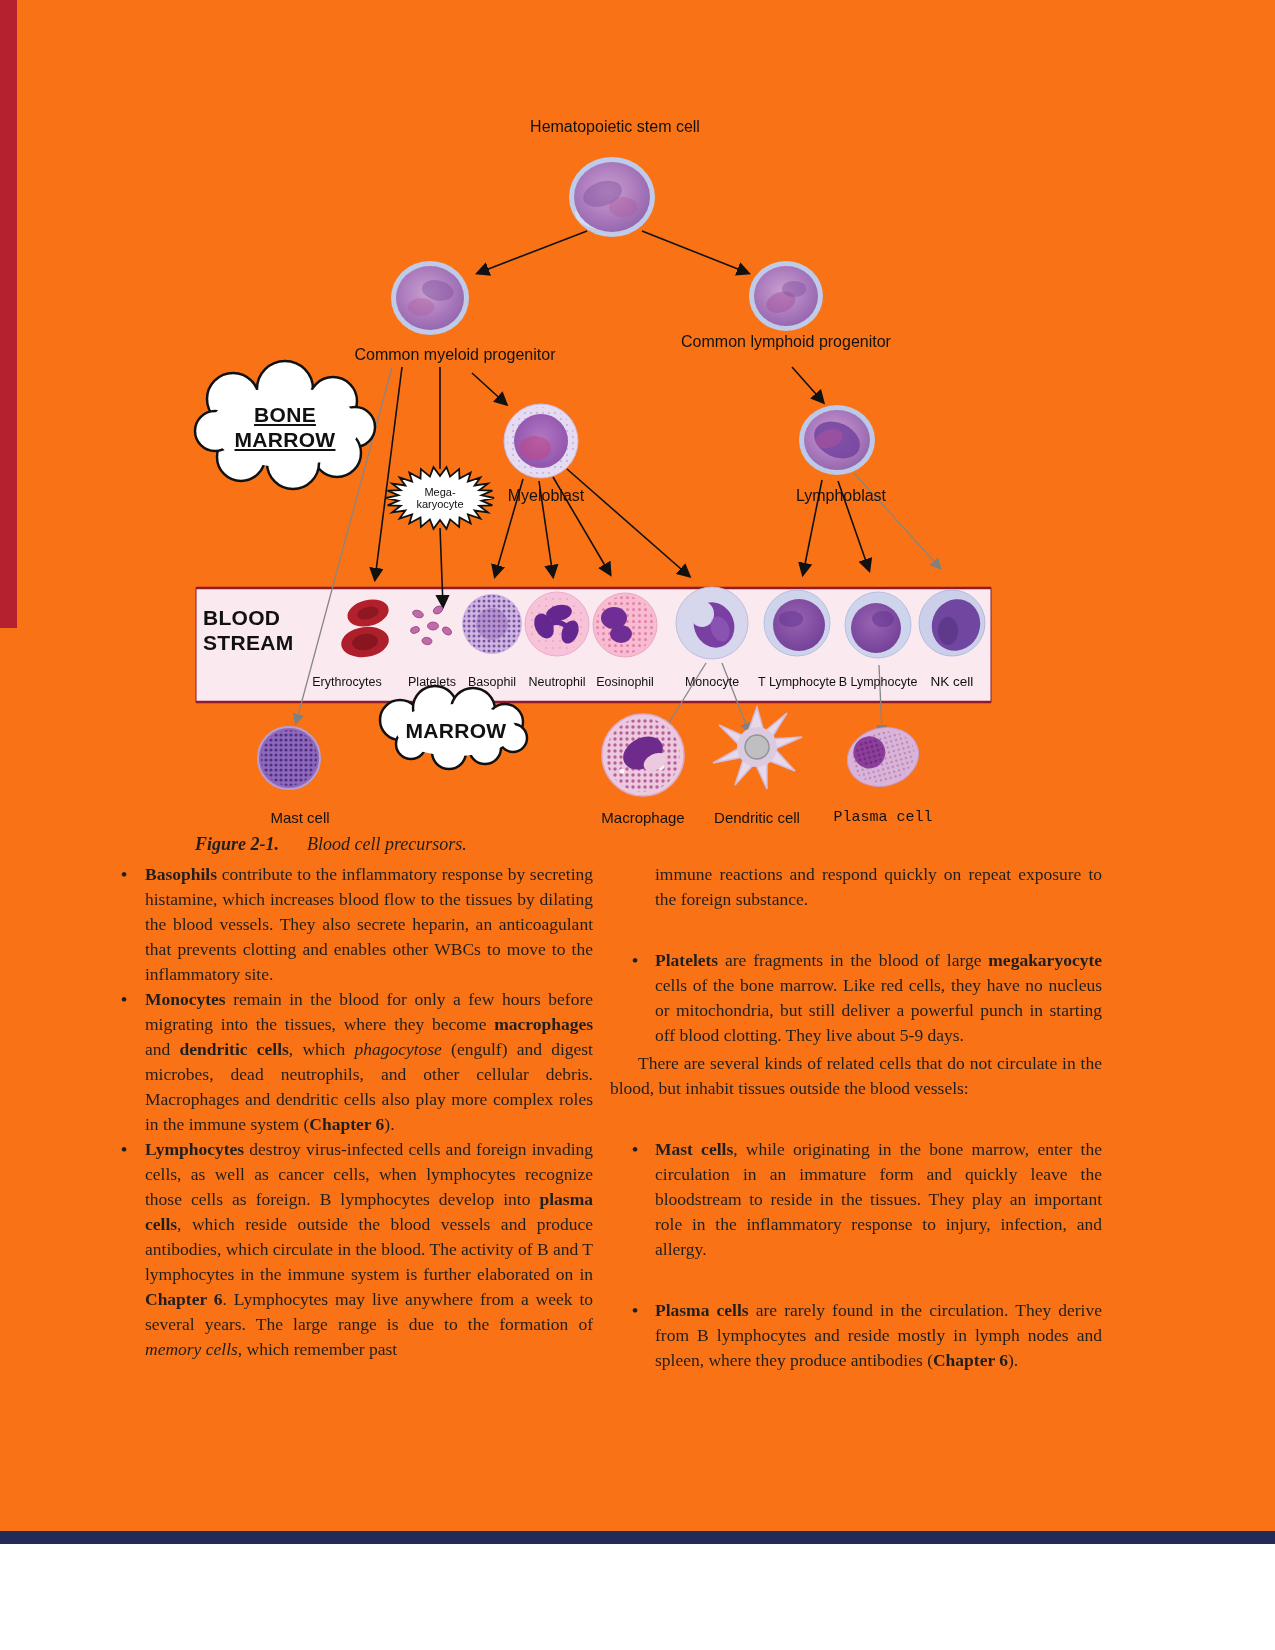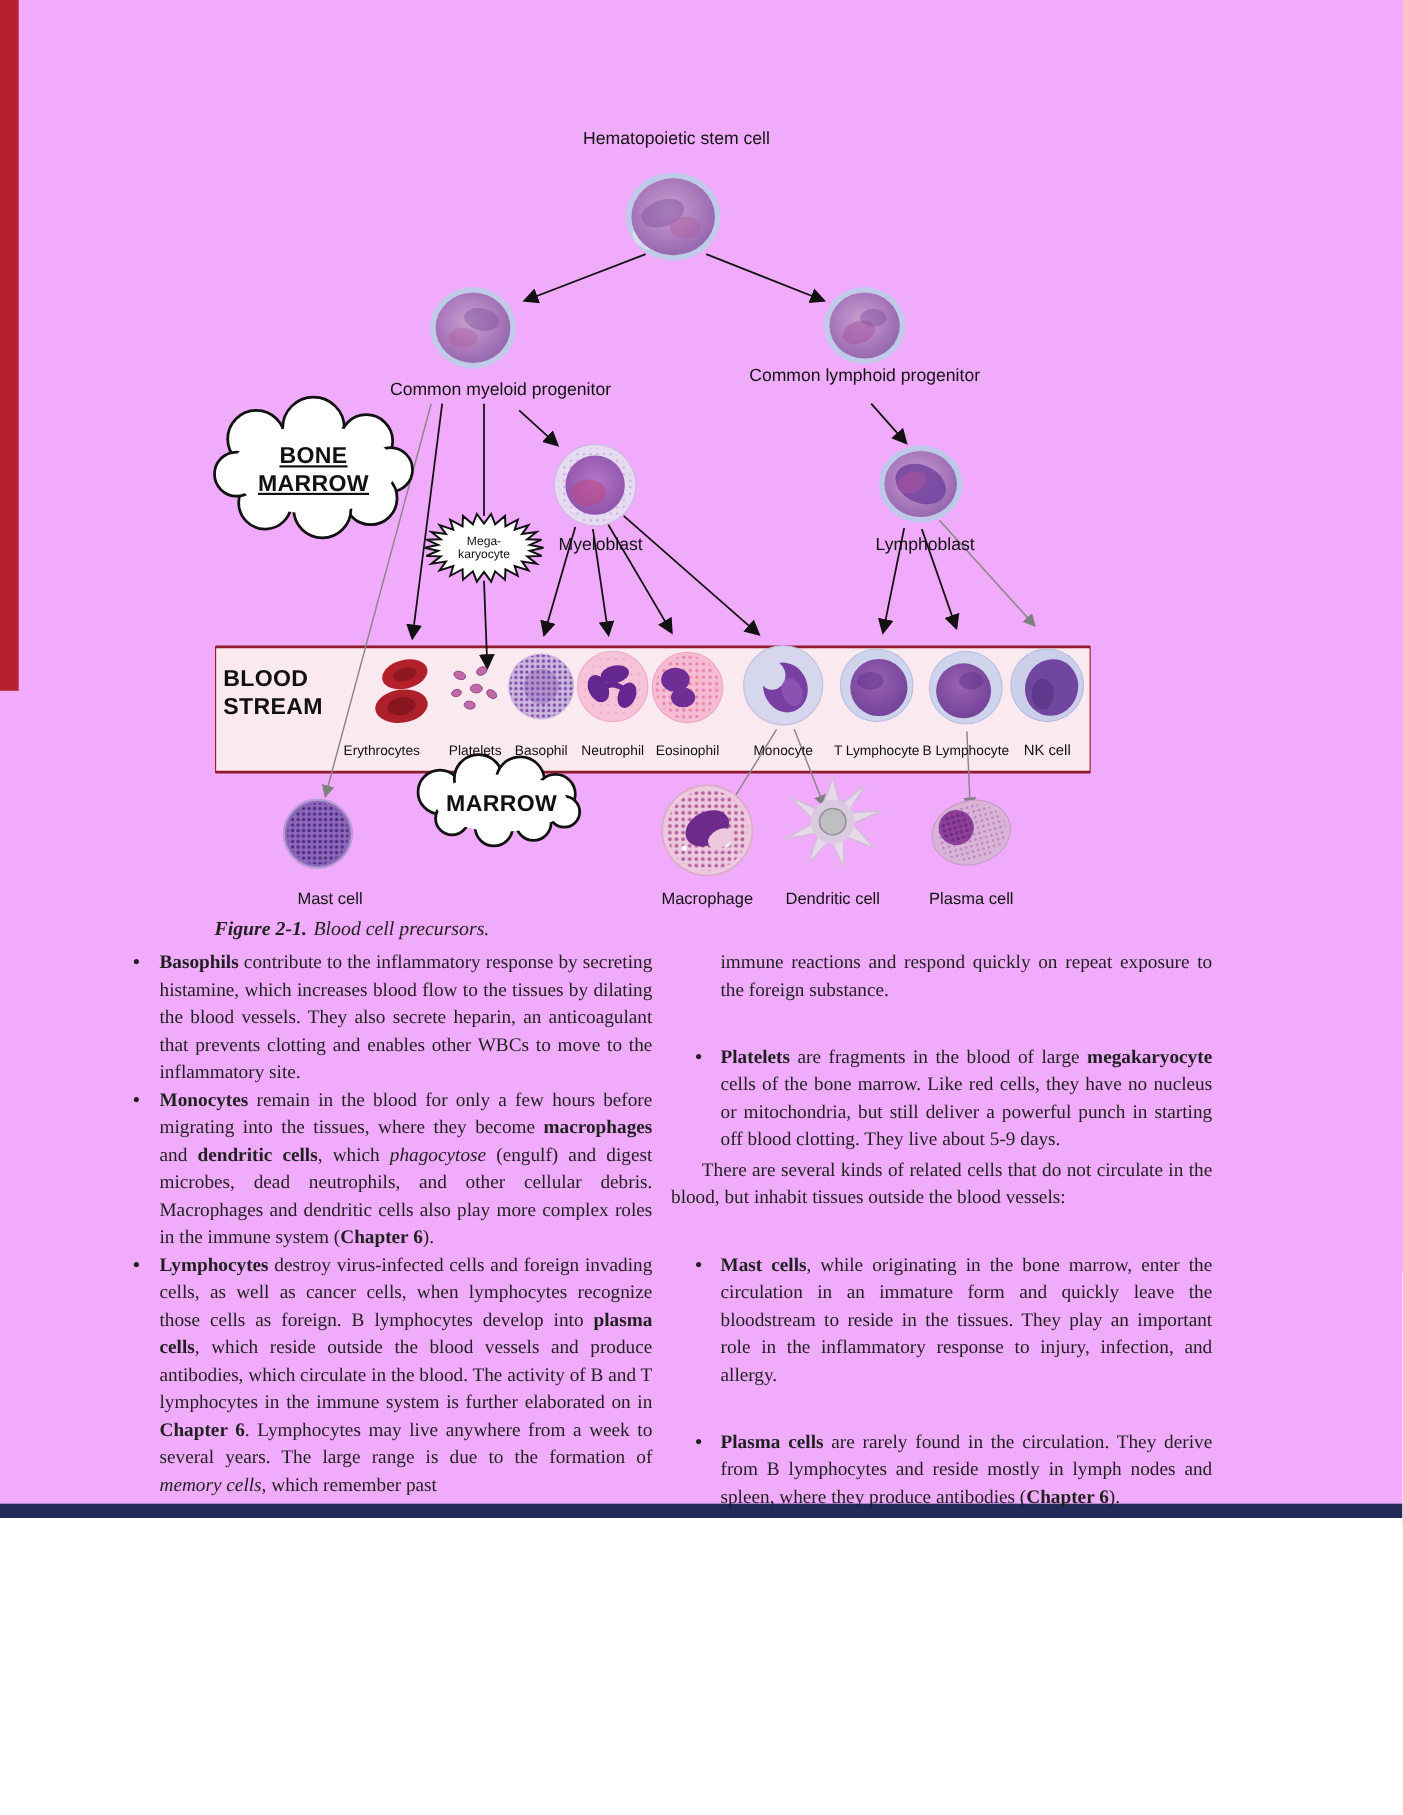--- a/index.html
+++ b/index.html
@@ -1,31 +1,31 @@
 <!DOCTYPE html>
 <html><head>
 <meta charset="utf-8">
 <style>
   html,body{margin:0;padding:0;background:#ffffff;}
-  .page{position:relative;width:1275px;height:1380px;background:#f0abfc;overflow:hidden;
+  .page{position:relative;width:1275px;height:1544px;background:#f97316;overflow:hidden;
         font-family:"Liberation Serif",serif;color:#1f1f1f;}
   .red-bar{position:absolute;left:0;top:0;width:17px;height:628px;background:#b5212e;}
   .navy-bar{position:absolute;left:0;bottom:0;width:100%;height:13px;background:#222a57;}
 
   
   .figure{position:absolute;left:140px;top:105px;width:950px;height:740px;}
   .figure svg{position:absolute;left:0;top:0;}
   .fig-label{position:absolute;text-align:center;font-family:"Liberation Sans",sans-serif;
              color:#111;font-size:16px;line-height:19px;}
   .fig-label.small{font-size:12.5px;line-height:14px;}
   .fig-label.tissue{font-size:15px;}
   .fig-label.big{font-weight:bold;font-size:21px;line-height:25px;letter-spacing:.3px;}
   .fig-label.mega{font-size:11px;line-height:12px;}
   .caption{position:absolute;left:195px;top:834px;font-size:18px;font-style:italic;}
-  .caption .cap-label{font-weight:bold;margin-right:6px;}
+  .caption .cap-label{font-weight:bold;margin-right:28px;}
 
   
   .col{position:absolute;top:862px;font-size:17.5px;line-height:25px;text-align:justify;}
   .col-left{left:113px;width:480px;}
   .col-right{left:610px;width:492px;}
   .col ul{margin:0;padding:0;list-style:none;}
   .col-left li{position:relative;padding-left:32px;}
   .col-left li::before{content:"\2022";position:absolute;left:8px;font-weight:bold;}
   .col-right li{position:relative;padding-left:45px;margin-top:36px;}
   .col-right li::before{content:"\2022";position:absolute;left:22px;font-weight:bold;}
@@ -292,21 +292,21 @@
     <div class="fig-label small" style="left:362px;top:570px;width:110px;">Neutrophil</div>
     <div class="fig-label small" style="left:430px;top:570px;width:110px;">Eosinophil</div>
     <div class="fig-label small" style="left:517px;top:570px;width:110px;">Monocyte</div>
     <div class="fig-label small" style="left:602px;top:570px;width:110px;">T Lymphocyte</div>
     <div class="fig-label small" style="left:683px;top:570px;width:110px;">B Lymphocyte</div>
     <div class="fig-label small" style="left:757px;top:570px;width:110px;font-size:13.5px;">NK cell</div>
 
     <div class="fig-label tissue" style="left:95px;top:703px;width:130px;">Mast cell</div>
     <div class="fig-label tissue" style="left:438px;top:703px;width:130px;">Macrophage</div>
     <div class="fig-label tissue" style="left:552px;top:703px;width:130px;">Dendritic cell</div>
-    <div class="fig-label tissue" style="left:678px;top:703px;width:130px;">Plasma cell</div>
+    <div class="fig-label tissue" style="left:678px;top:703px;width:130px;font-family:Liberation Mono, monospace;">Plasma cell</div>
   </div>
 
   <div class="caption">
     <span class="cap-label">Figure 2-1.</span><span>Blood cell precursors.</span>
   </div>
 
   <div class="col col-left">
     <ul>
       <li><b>Basophils</b><span> contribute to the inflammatory response by secreting histamine, which increases blood flow to the tissues by dilating the blood vessels. They also secrete heparin, an anticoagulant that prevents clotting and enables other WBCs to move to the inflammatory site.</span></li>
       <li><b>Monocytes</b><span> remain in the blood for only a few hours before migrating into the tissues, where they become </span><b>macrophages</b><span> and </span><b>dendritic cells</b><span>, which </span><i>phagocytose</i><span> (engulf) and digest microbes, dead neutrophils, and other cellular debris. Macrophages and dendritic cells also play more complex roles in the immune system (</span><b>Chapter 6</b><span>).</span></li>

